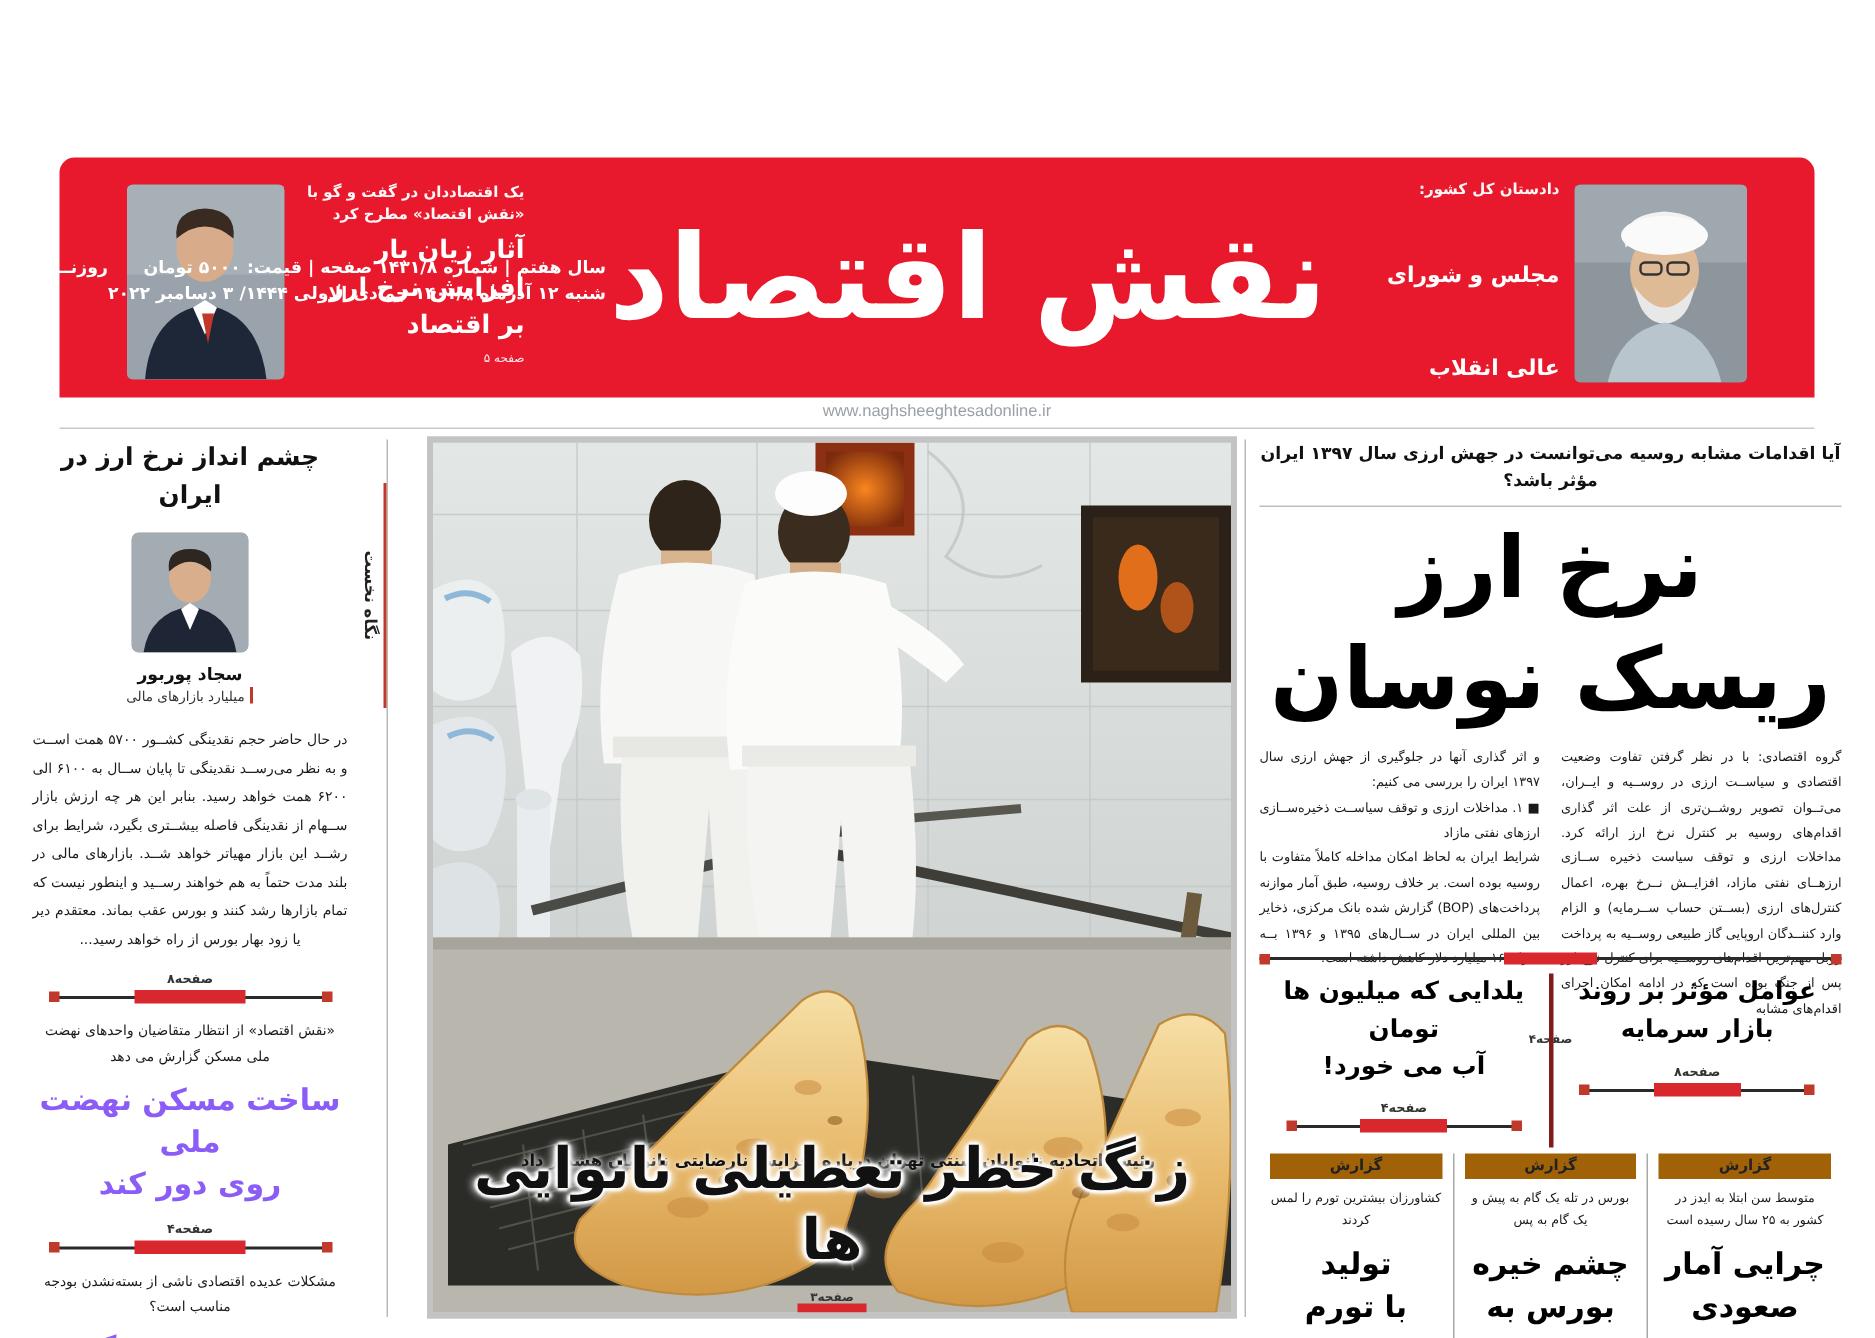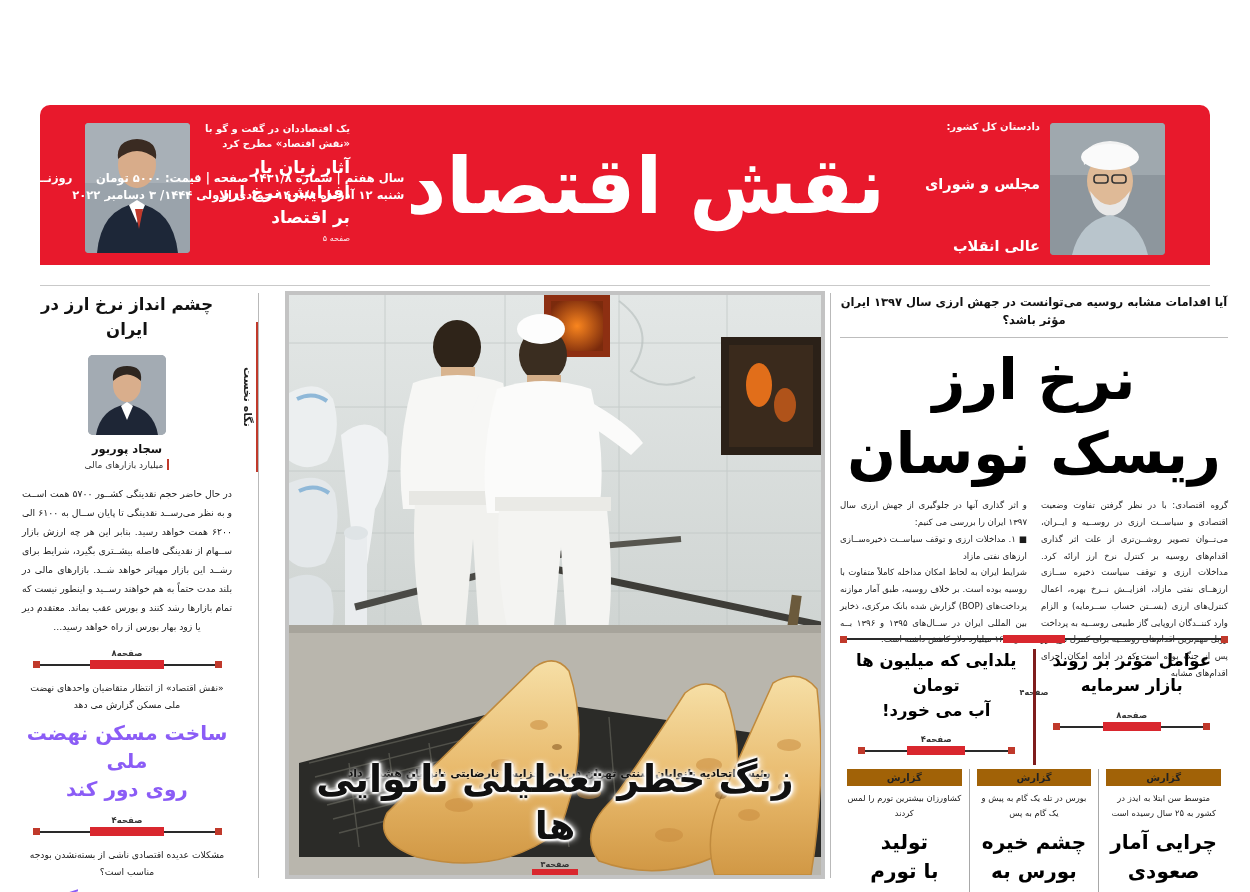--- a/index.html
+++ b/index.html
@@ -260,20 +260,21 @@
         <div class="kicker-mid">بر روی مسأله</div>
         <div class="kicker-mid">حجاب هستند</div>
         <div class="pg-white">صفحه ۲</div>
       </div>
     </div>
 
     <div class="watermark-fa">جوان</div>
     <div class="watermark">Pishkhan.com</div>
   </div>
 
+  <div class="site-url">www.naghsheeghtesadonline.ir</div>
 
   <div class="hrule" style="left:40px; right:40px; top:285px;"></div>
   <div class="vrule" style="left:258px; top:293px; height:585px;"></div>
   <div class="vrule" style="left:830px; top:293px; height:585px;"></div>
 
   <div class="vert-label">نگاه نخست</div>
 
   <div class="sidebar">
     <div class="sb-title">چشم انداز نرخ ارز در ایران</div>
 

